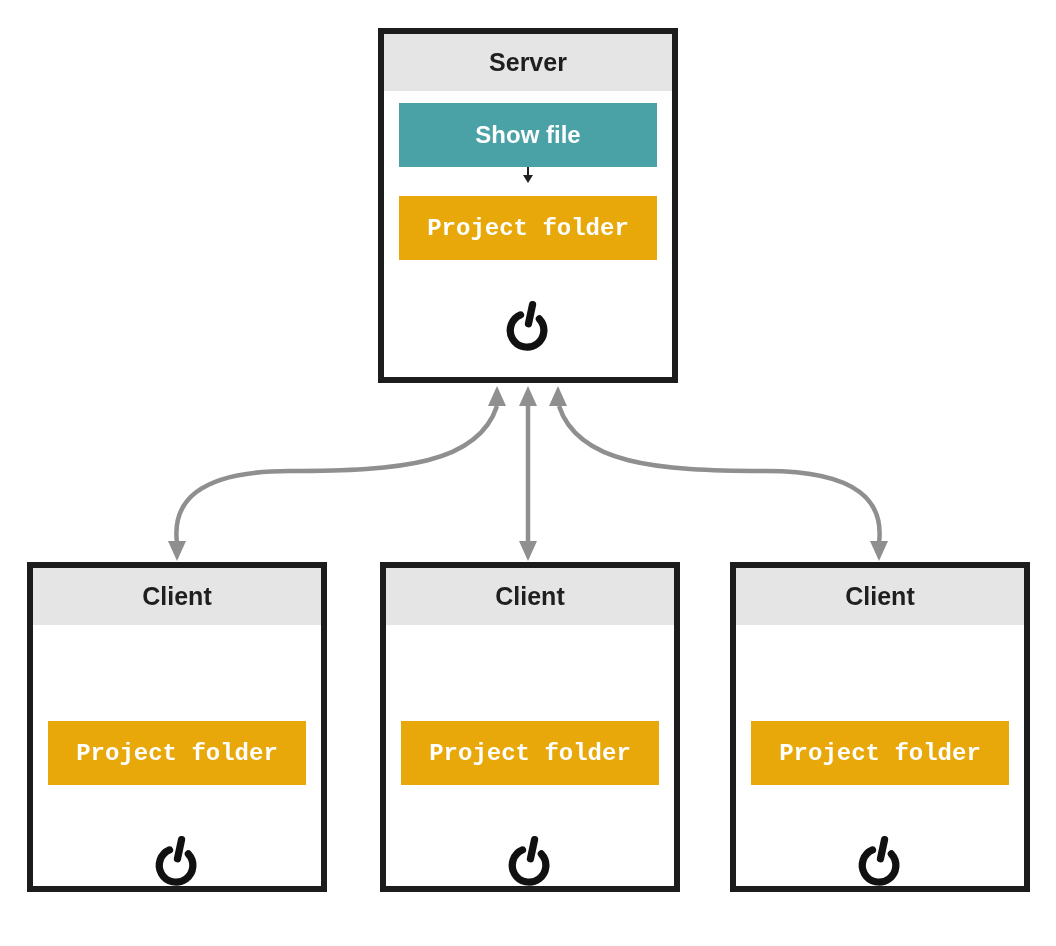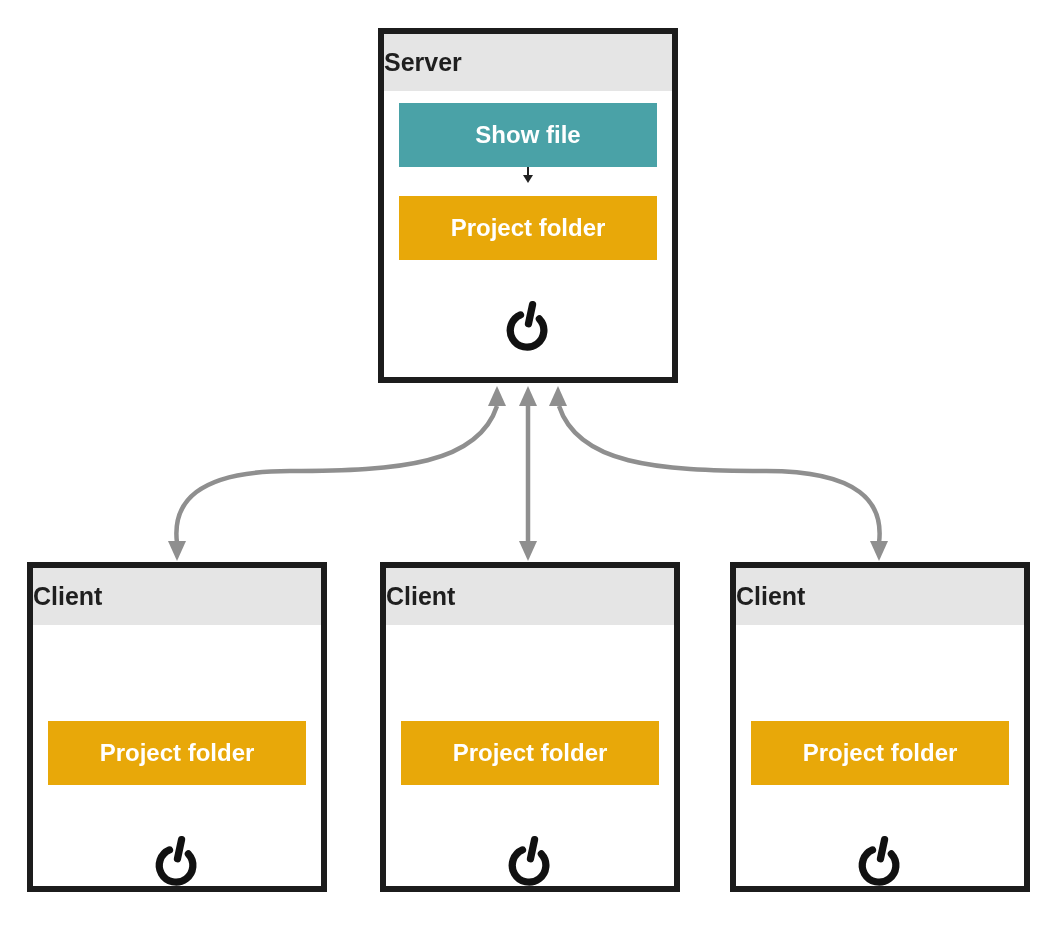--- a/index.html
+++ b/index.html
@@ -18,33 +18,33 @@
     box-sizing:border-box;
   }
   .server-box{left:378px;top:28px;width:300px;height:355px;}
   .client-box{top:562px;width:300px;height:330px;}
   .client-1{left:27px;}
   .client-2{left:380px;}
   .client-3{left:730px;}
   .box-header{
     height:57px;
     background:var(--header-gray,#E5E5E5);
-    display:flex;align-items:center;
+    display:flex;align-items:center;justify-content:center;
     font-size:25px;font-weight:700;
     color:var(--title-text,#1F1F1F);
   }
   .node-btn{
     height:64px;
     margin:12px 15px 0 15px;
     display:flex;align-items:center;justify-content:center;
     font-size:24px;font-weight:700;
     color:var(--button-text,#FFFFFF);
   }
   .node-teal{background:var(--teal,#4AA2A7);}
-  .node-orange{background:var(--orange,#E8A809);}
+  .node-orange{background:var(--orange,#E8A809);font-family:Liberation Mono, monospace;}
   .client-box .node-btn{margin-top:96px;}
   .mini-arrow-row{
     height:17px;
     display:flex;justify-content:center;align-items:flex-start;
   }
   .mini-arrow{color:#222;display:block;}
   .power{
     position:absolute;
     left:50%;transform:translateX(-50%);
     width:56px;height:56px;

